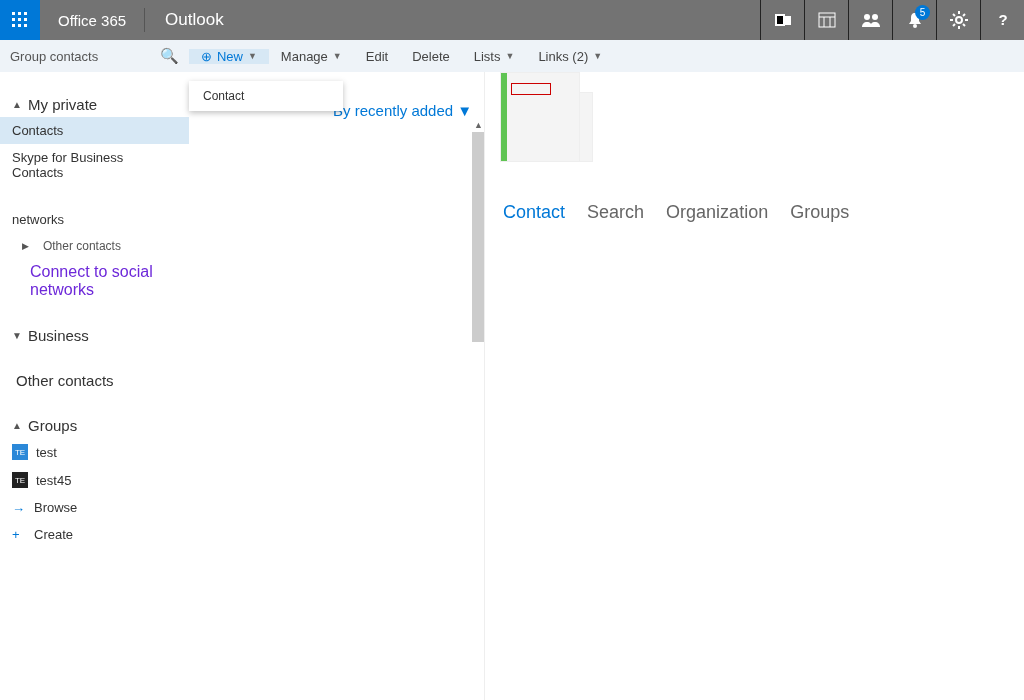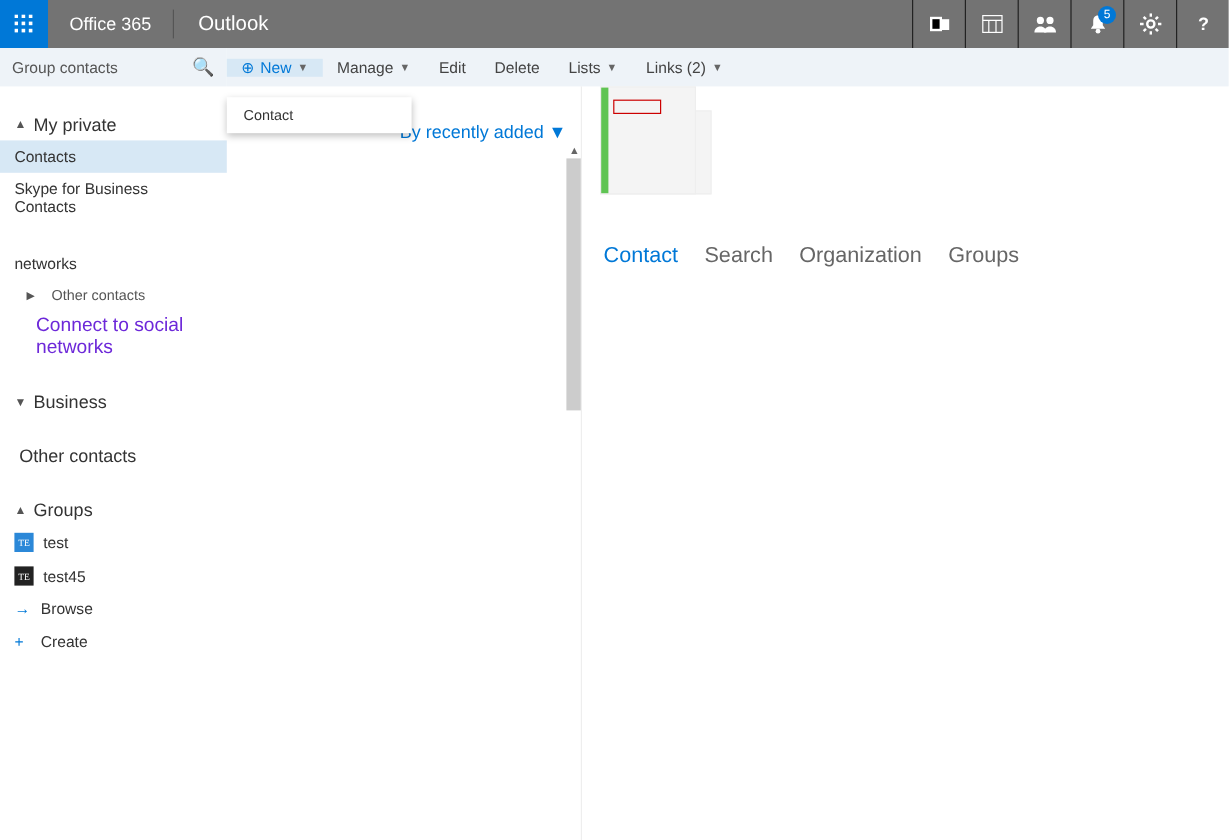--- a/index.html
+++ b/index.html
@@ -22,21 +22,21 @@
   
   .sidebar { width: 189px; background: #fff; font-size: 13px; color: #333; display: flex; flex-direction: column; }
   .search-row { height: 32px; display: flex; align-items: center; padding: 0 10px; gap: 8px; background: #eef3f8; color: #555; }
   .search-row .si { color: #0078d7; font-size: 15px; margin-left: auto; }
   .sidebar .section { margin-top: 20px; }
   .sidebar .hdr { display: flex; align-items: center; gap: 6px; padding: 4px 12px; font-size: 15px; color: #333; }
   .sidebar .hdr .chev { font-size: 10px; color: #555; display:inline-block; width:10px; }
   .sidebar .item { display: flex; align-items: center; gap: 8px; padding: 6px 12px 6px 12px; }
   .sidebar .item.active { background: #d7e8f5; }
   .sidebar .item.indent2 { padding-left: 38px; font-size: 12px; color:#555;}
-  .sidebar .group-tile { width: 16px; height: 16px; background: #2b88d8; color: #fff; font-size: 8px; display: flex; align-items: center; justify-content: center; font-family: Liberation Serif, serif; }
+  .sidebar .group-tile { width: 16px; height: 16px; background: #2b88d8; color: #fff; font-size: 8px; display: flex; align-items: center; justify-content: center; }
   .sidebar .group-tile.dark { background: #222; }
   .sidebar .link { color: #6d28d9; font-size: 16px; padding: 4px 12px 4px 30px; display: block; }
   .sidebar .arrow-blue { color:#0078d7; width:14px; display:inline-block; }
 
   
   .main { flex: 1; display: flex; flex-direction: column; position: relative;}
   .toolbar { height: 32px; background: #eef3f8; display: flex; align-items: center; font-size: 13px; color: #444; position:relative; }
   .toolbar .tb { padding: 0 12px; height: 100%; display: flex; align-items: center; gap: 5px; }
   .toolbar .tb.new { background:#d7e8f5; color:#0078d7; }
   .toolbar .plus { color:#0078d7; }

